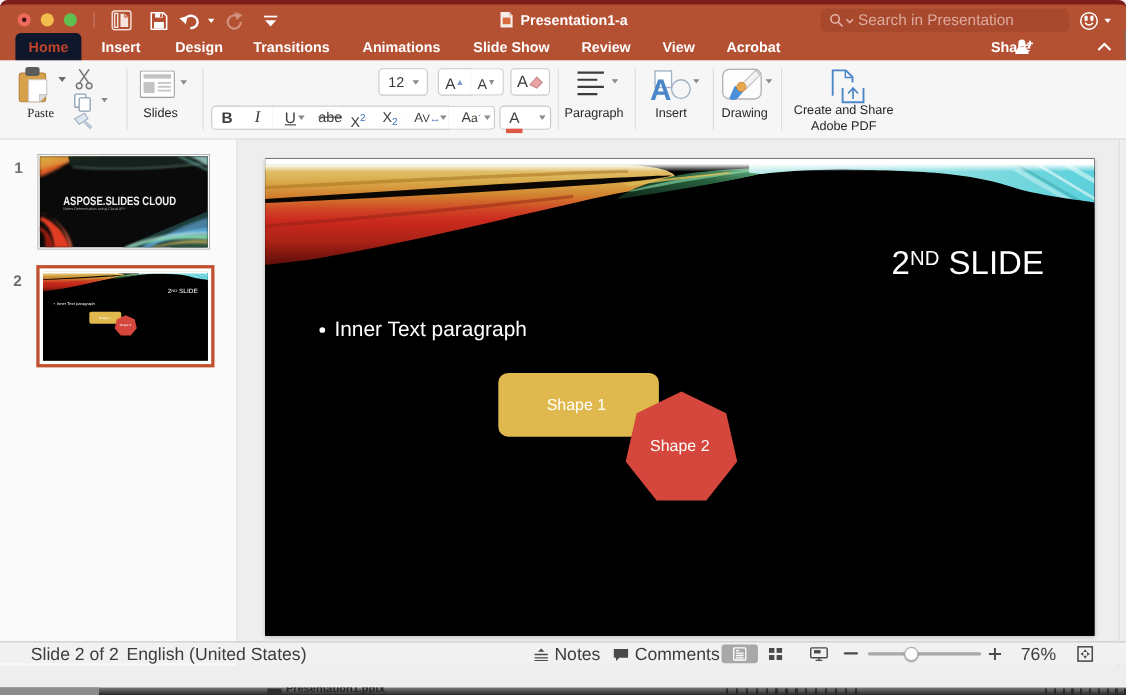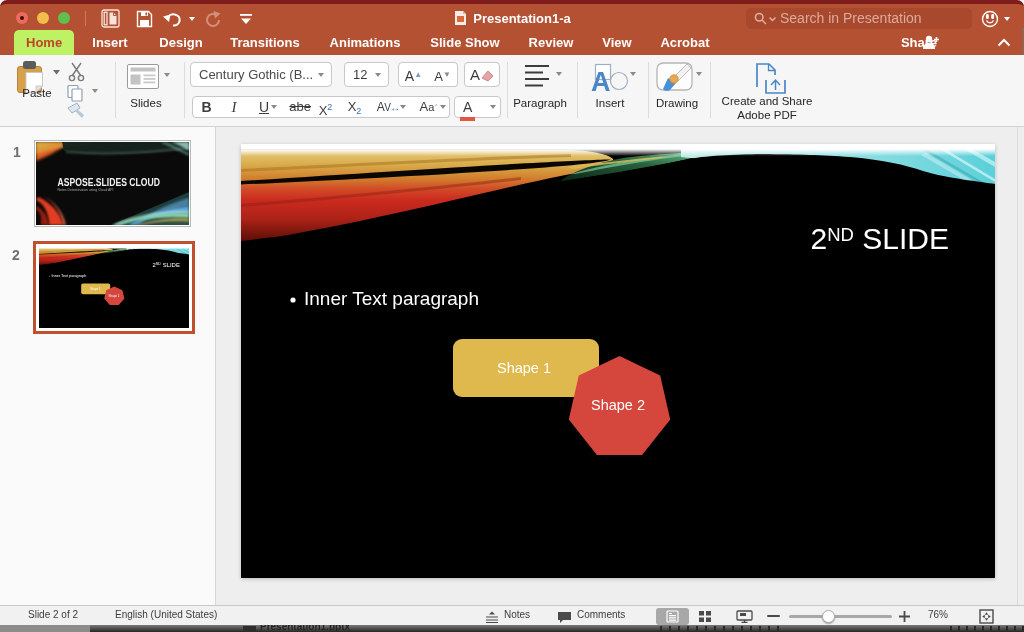--- a/index.html
+++ b/index.html
@@ -12,39 +12,39 @@
 #tl-r{left:16px;background:#ec6b5e;}
 #tl-r:after{content:'';position:absolute;left:4px;top:4px;width:4px;height:4px;border-radius:50%;background:#40100a;}
 #tl-y{left:37px;background:#f3bd4c;}
 #tl-g{left:58px;background:#5fc050;}
 .tsep{position:absolute;top:7px;width:1px;height:15px;background:rgba(255,255,255,.25);}
 #ttitle{position:absolute;top:0;left:0;width:1024px;height:30px;text-align:center;line-height:30px;color:#fff;font-weight:bold;font-size:13px;}
 #searchbox{position:absolute;left:746px;top:4px;width:226px;height:21px;background:#a8492e;border-radius:5px;color:#dcab9d;font-size:14px;line-height:21px;}
 
 #tabrow{position:absolute;left:0;top:30px;width:1024px;height:25px;background:#b55133;}
 .tab{position:absolute;top:0;height:25px;line-height:25px;color:#fff;font-weight:bold;font-size:13px;white-space:nowrap;}
-#tab-home{top:0;height:25px;background:#bef264;color:#c0432c;border-radius:5px 5px 0 0;line-height:26px;padding:0 12px;}
+#tab-home{top:0;height:25px;background:#0f172a;color:#c0432c;border-radius:5px 5px 0 0;line-height:26px;padding:0 12px;}
 
 #ribbon{position:absolute;left:0;top:55px;width:1024px;height:72px;background:#f7f6f6;border-bottom:1px solid #d2d1d1;}
 .rsep{position:absolute;top:7px;width:1px;height:56px;background:#dddcdc;}
 .rlabel{position:absolute;font-size:11.5px;color:#262626;white-space:nowrap;transform:translateX(-50%);}
 .btn{position:absolute;background:#fff;border:1px solid #c9c8c8;}
 .darr{width:0;height:0;border-left:3.5px solid transparent;border-right:3.5px solid transparent;border-top:4px solid #8a8a8a;position:absolute;}
 
 #content{position:absolute;left:0;top:127px;width:1024px;height:478px;background:#efeeee;}
 #sidebar{position:absolute;left:0;top:0;width:216px;height:478px;background:#fbfafa;border-right:1px solid #d8d7d7;}
 .slnum{position:absolute;font-size:14px;font-weight:bold;color:#6f6e6e;}
 #thumb1{position:absolute;left:34px;top:13px;width:157px;height:87px;background:#fff;border:1px solid #b9b8b8;padding:1px;}
 #thumb1 svg{display:block;}
 #thumb2{position:absolute;left:33px;top:114px;width:162px;height:93px;background:#fff;border:3px solid #c1502e;padding:3px;}
 #thumb2 svg{display:block;}
 #main{position:absolute;left:216px;top:0;width:808px;height:478px;}
 #slide{position:absolute;left:25px;top:17px;width:754px;height:434px;background:#000;box-shadow:0 1px 4px rgba(0,0,0,.22);}
 
-#statusbar{position:absolute;left:0;top:605px;width:1024px;height:20px;background:#f2f1f1;border-top:1px solid #c9c8c8;font-size:10px;color:#3c3c3c;}
+#statusbar{position:absolute;left:0;top:583px;width:1024px;height:20px;background:#f2f1f1;border-top:1px solid #c9c8c8;font-size:16px;color:#3c3c3c;}
 #bottomstrip{position:absolute;left:0;top:625px;width:1024px;height:7px;background:linear-gradient(#7a7a7a,#262626);}
 </style>
 </head>
 <body>
 <div style="position:absolute;left:0;top:0;width:1024px;height:20px;background:#f4f4f4;"></div>
 <div id="titlebar">
   <div class="tl" id="tl-r"></div>
     <div class="tl" id="tl-y"></div>
     <div class="tl" id="tl-g"></div>
   <div class="tsep" style="left:85px;"></div>
@@ -122,21 +122,21 @@
 </div>
 <div id="ribbon">
 
   <svg class="abs" style="left:16px;top:5px;" width="44" height="34" viewBox="0 0 44 34">
     <rect x="1.5" y="6.5" width="24" height="26" rx="2.5" fill="#d7a04b" stroke="#b9813b"></rect>
     <rect x="7" y="1" width="13" height="8" rx="2.5" fill="#5c5c5c"></rect>
     <path d="M10,12.5 L26.5,12.5 L26.5,26 L20,32.5 L10,32.5 Z" fill="#fff" stroke="#c9c9c9"></path>
     <path d="M20,32.5 L20,26 L26.5,26 Z" fill="#e3e3e3" stroke="#c9c9c9"></path>
     <path d="M37,10 L44,10 L40.5,14.5 Z" fill="#6b6b6b"></path>
   </svg>
-  <div class="rlabel" style="left:37px;top:32px;">Paste</div>
+  <div class="rlabel" style="left:37px;top:42px;font-family:Liberation Serif, serif;">Paste</div>
   <svg class="abs" style="left:67px;top:5px;" width="22" height="22" viewBox="0 0 22 22" fill="none" stroke="#7a7a7a" stroke-width="1.4">
     <path d="M5,3 L14,16 M14,3 L5,16"></path>
       <circle cx="5" cy="18" r="2.6"></circle>
       <circle cx="14" cy="18" r="2.6"></circle>
   </svg>
   <svg class="abs" style="left:66px;top:29px;" width="18" height="18" viewBox="0 0 18 18" fill="#fff" stroke="#8fa0b5" stroke-width="1.2">
     <rect x="2" y="1.5" width="10" height="12" rx="1"></rect>
       <rect x="6" y="5" width="10" height="12" rx="1"></rect>
   </svg>
   <div class="darr" style="left:92px;top:34px;"></div>
@@ -151,21 +151,20 @@
     <rect x="3.5" y="3.5" width="25" height="4" fill="#c3c3c3"></rect>
     <rect x="3.5" y="10.5" width="10" height="10" fill="#c3c3c3"></rect>
     <rect x="16.5" y="10.5" width="12" height="1.8" fill="#c9c9c9"></rect>
     <rect x="16.5" y="14" width="12" height="1.8" fill="#c9c9c9"></rect>
     <rect x="16.5" y="17.5" width="12" height="1.8" fill="#c9c9c9"></rect>
   </svg>
   <div class="darr" style="left:164px;top:18px;"></div>
   <div class="rlabel" style="left:146px;top:42px;">Slides</div>
   <div class="rsep" style="left:184px;"></div>
 
-  <div class="btn" style="left:190px;top:7px;width:142px;height:25px;border-radius:4px;font-size:13px;color:#3c3c3c;line-height:23px;padding-left:8px;color:#4a4a4a;">Century Gothic (B...<span class="darr" style="right:7px;top:10px;"></span></div>
   <div class="btn" style="left:344px;top:7px;width:45px;height:25px;border-radius:4px;font-size:13px;color:#3c3c3c;line-height:23px;padding-left:8px;">12<span class="darr" style="right:7px;top:10px;"></span></div>
   <div class="btn" style="left:398px;top:7px;width:31px;height:25px;border-radius:4px 0 0 4px;font-size:14px;color:#3c3c3c;text-align:center;line-height:23px;">A<span style="font-size:8px;vertical-align:4px;color:#7a9cc6;">▲</span></div>
   <div class="btn" style="left:428px;top:7px;width:30px;height:25px;border-left:none;border-radius:0 4px 4px 0;font-size:13px;color:#3c3c3c;text-align:center;line-height:23px;">A<span style="font-size:8px;vertical-align:4px;color:#8a8a8a;">▼</span></div>
   <div class="btn" style="left:464px;top:7px;width:36px;height:25px;border-radius:4px;font-size:15px;color:#3c3c3c;text-align:left;line-height:23px;padding-left:5px;">A<svg width="16" height="14" viewBox="0 0 16 14" style="vertical-align:-2px;">
         <path d="M2,10 L8,3 L13,8 L8,13 Z" fill="#e8a4a4" stroke="#c98a8a"></path>
       </svg></div>
 
   <div class="btn" style="left:192px;top:41px;width:29px;height:22px;border-radius:4px 0 0 4px;font-weight:bold;font-size:14px;color:#3c3c3c;text-align:center;line-height:20px;">B</div>
   <div class="btn" style="left:220px;top:41px;width:29px;height:22px;border-left:none;font-style:italic;font-family:'Liberation Serif',serif;font-size:15px;color:#3c3c3c;text-align:center;line-height:20px;">I</div>
   <div class="btn" style="left:248px;top:41px;width:33px;height:22px;border-left:none;font-size:14px;color:#3c3c3c;text-align:center;line-height:20px;"><span style="text-decoration:underline;">U</span><span class="darr" style="right:3px;top:8px;"></span></div>

